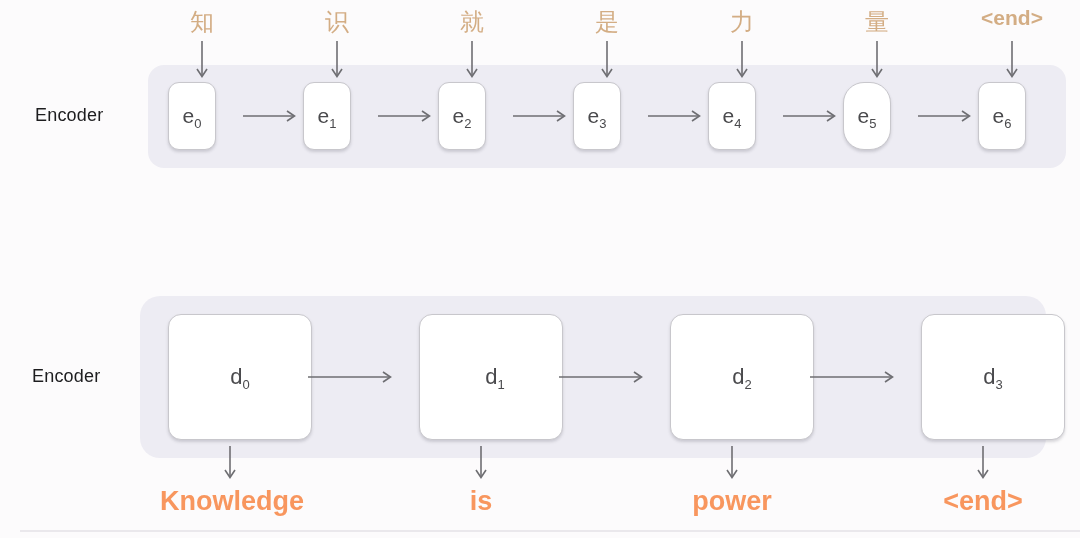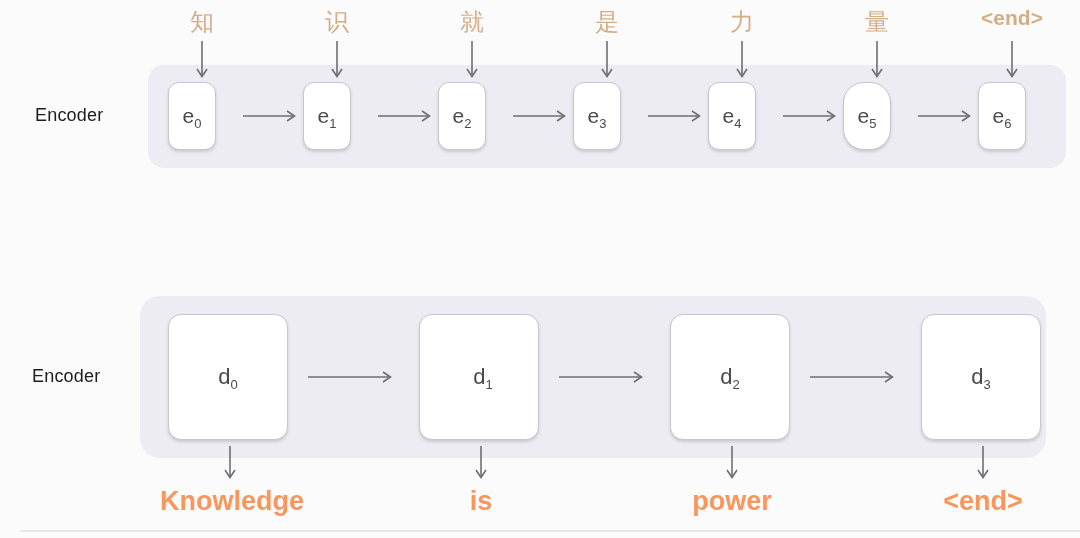--- a/index.html
+++ b/index.html
@@ -51,21 +51,21 @@
     position:absolute;
     background:#ffffff;
     border:1.5px solid var(--c-border,#c8c7cc);
     border-radius:11px;
     box-shadow:0 2px 3px rgba(80,80,95,.22);
     display:flex;align-items:center;justify-content:center;
     box-sizing:border-box;
     color:var(--c-cell,#4a4a4d);
   }
   .cell.enc{width:48px;height:68px;top:82px;font-size:21px;}
-  .cell.dec{width:120px;height:126px;top:314px;border-radius:13px;font-size:22px;}
+  .cell.dec{width:144px;height:126px;top:314px;border-radius:13px;font-size:22px;}
   .cell sub{font-size:13px;line-height:0;}
   .arrow{position:absolute;}
   .bottom-rule{
     position:absolute;
     left:20px;top:530px;width:1060px;height:2px;
     background:#eae8ec;
   }
 </style>
 </head>
 <body>

